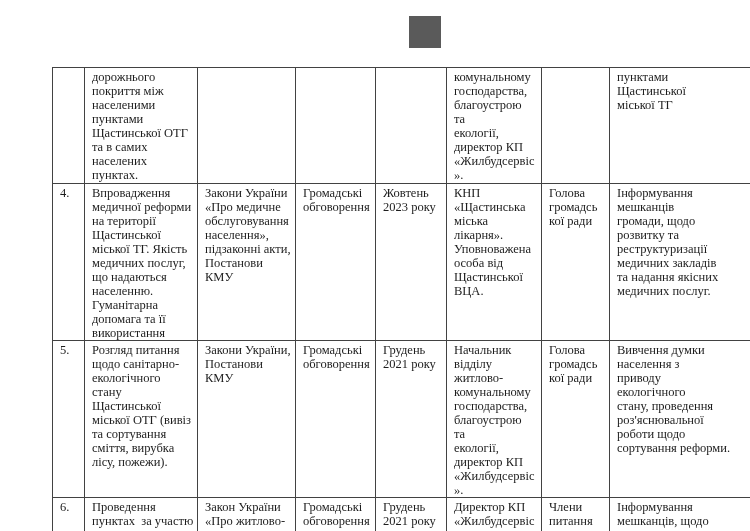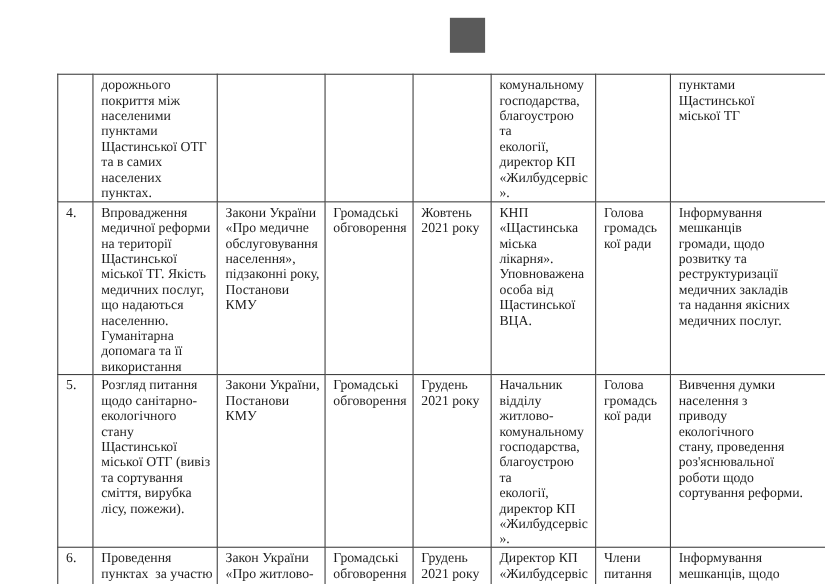--- a/index.html
+++ b/index.html
@@ -106,26 +106,26 @@
 медичних послуг,
 що надаються
 населенню.
 Гуманітарна
 допомага та її
 використання</td>
         <td>Закони України
 «Про медичне
 обслуговування
 населення»,
-підзаконні року,
+підзаконні акти,
 Постанови КМУ</td>
         <td>Громадські
 обговорення</td>
         <td>Жовтень
-2021 року</td>
+2023 року</td>
         <td>КНП
 «Щастинська
 міська лікарня».
 Уповноважена
 особа від
 Щастинської
 ВЦА.</td>
         <td>Голова
 громадсь
 кої ради</td>

